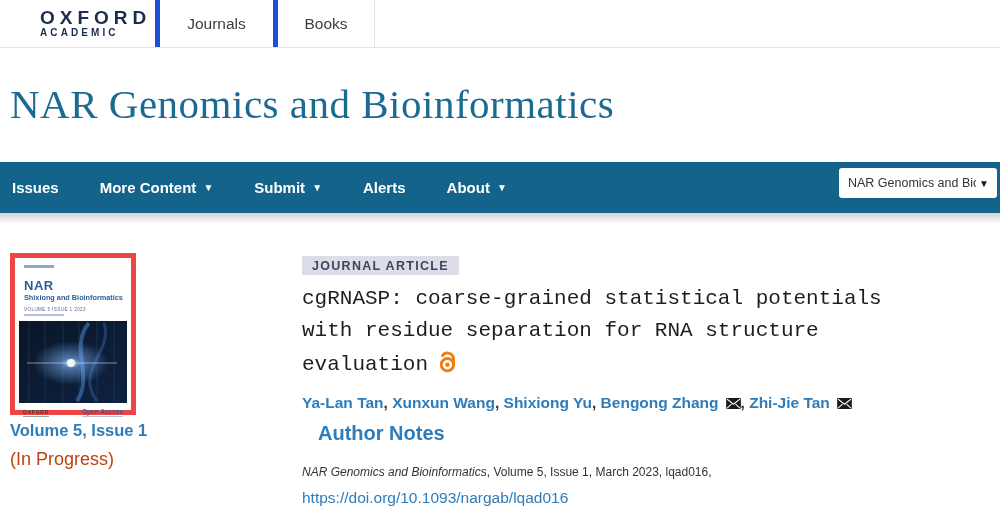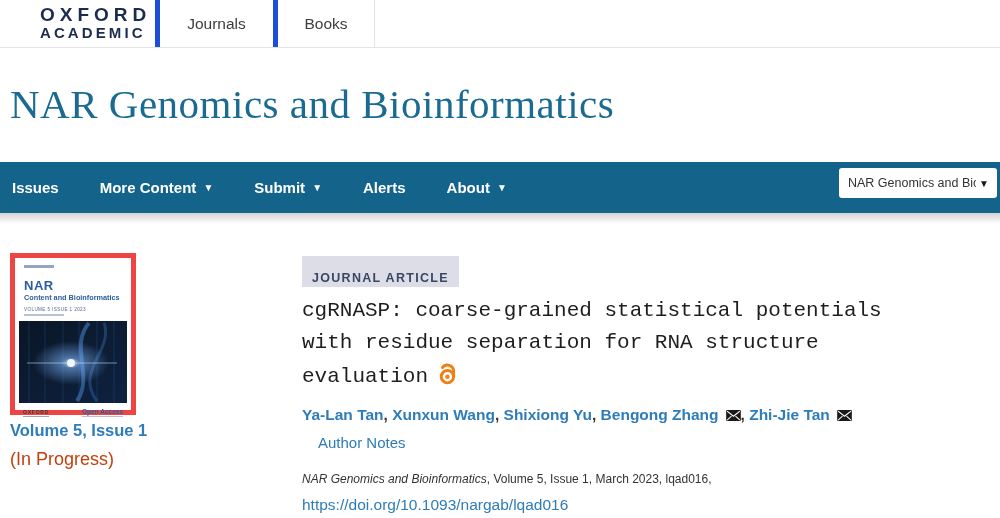--- a/index.html
+++ b/index.html
@@ -7,21 +7,21 @@
   body {
     font-family:"Liberation Sans", sans-serif;
     background:#fff; color:#333;
     position:relative; overflow:hidden;
   }
 
   
   .topbar { height:48px; border-bottom:1px solid #e4e4e4; display:flex; align-items:stretch; background:#fff; }
   .logo { width:155px; display:flex; flex-direction:column; justify-content:center; padding-left:40px; color:#1c2c4e; cursor:pointer; }
   .logo-line1 { font-size:19px; font-weight:700; letter-spacing:5px; line-height:1.05; }
-  .logo-line2 { font-size:15px; font-weight:700; letter-spacing:3.1px; text-align:left; width:96px; line-height:1.2; }
+  .logo-line2 { font-size:10px; font-weight:700; letter-spacing:3.1px; text-align:left; width:96px; line-height:1.2; }
   .top-tabs { display:flex; }
   .top-tab { border-left:5px solid #1d4ed8; display:flex; align-items:center; justify-content:center; font-size:15.5px; color:#3d3d3d; cursor:pointer; }
   .top-tab:nth-child(1){ width:118px; }
   .top-tab:nth-child(2){ width:102px; border-right:1px solid #e4e4e4; }
 
   
   .banner { height:114px; background:#fff; }
   .banner h1 {
     font-family:"Liberation Serif", serif; font-weight:400;
     font-size:41px; color:#1a6a91; padding:32px 0 0 10px; letter-spacing:0.5px;
@@ -54,31 +54,31 @@
 
   .issue-info { position:absolute; left:10px; top:421px; }
   .issue-link { color:#2e7cba; font-weight:700; font-size:16.5px; cursor:pointer; text-decoration:none; display:block; }
   .issue-date { color:#333; font-weight:700; font-size:16px; margin-top:9px; }
   .issue-status { color:#c2410c; font-size:18px; margin-top:9px; }
 
   
   .article { position:absolute; left:302px; top:256px; width:660px; }
   .badge {
     display:inline-block; background:#dcdde7; color:#3b4663;
-    font-size:12.5px; font-weight:700; letter-spacing:1.3px; padding:15px 10px 2px;
+    font-size:12.5px; font-weight:700; letter-spacing:1.3px; padding:3px 10px 2px;
   }
   .title {
     margin-top:8px; font-family:"Liberation Mono", monospace; font-weight:400;
     font-size:21px; line-height:32px; color:#1e1e1e; max-width:600px;
   }
   .oa-icon { display:inline-block; vertical-align:-4px; margin-left:8px; }
   .authors { margin-top:9px; font-size:15.5px; font-weight:600; color:#333; }
   .author-link { color:#2e7cba; text-decoration:none; cursor:pointer; }
   .env { display:inline-block; margin-left:7px; vertical-align:-1px; cursor:pointer; }
-  .author-notes { margin-top:9px; margin-left:16px; color:#2e7cba; font-weight:400; font-size:15px; cursor:pointer; display:inline-block; }
+  .author-notes { margin-top:9px; margin-left:16px; color:#2e7cba; font-weight:700; font-size:20px; cursor:pointer; display:inline-block; }
   .citation { margin-top:20px; font-size:12px; color:#333; }
   .cite-journal { font-style:italic; }
   .doi-row { margin-top:10px; font-size:15.5px; }
   .doi-link { color:#2e7cba; text-decoration:none; cursor:pointer; }
   .published { margin-top:11px; font-size:15.5px; color:#333; display:flex; align-items:center; }
   .pub-label { font-weight:700; }
   .pub-date { font-weight:600; margin-left:8px; }
   .article-history { font-weight:600; margin-left:37px; cursor:pointer; display:flex; align-items:center; }
 </style>
 </head>
@@ -123,21 +123,21 @@
   <div class="journal-picker">
     <span class="picker-text">NAR Genomics and Bioinformatics</span>
     <span class="picker-caret">▼</span>
   </div>
 </div>
 <div class="nav-shadow"></div>
 
 <div class="cover">
   <div class="cover-top-dec"></div>
   <div class="cover-nar">NAR</div>
-  <div class="cover-sub">Content and Bioinformatics</div>
+  <div class="cover-sub">Shixiong and Bioinformatics</div>
   <div class="cover-issue">VOLUME 5   ISSUE 1   2023</div>
   <div class="cover-dec2"></div>
   <svg class="cover-art" viewBox="0 0 108 82">
     <defs>
       <linearGradient id="bgGrad" x1="0" y1="0" x2="1" y2="1">
         <stop offset="0" stop-color="#0a1626"></stop>
         <stop offset="1" stop-color="#0e2240"></stop>
       </linearGradient>
       <radialGradient id="glow" cx="0.5" cy="0.5" r="0.5">
         <stop offset="0" stop-color="#e8f4ff" stop-opacity="0.95"></stop>

